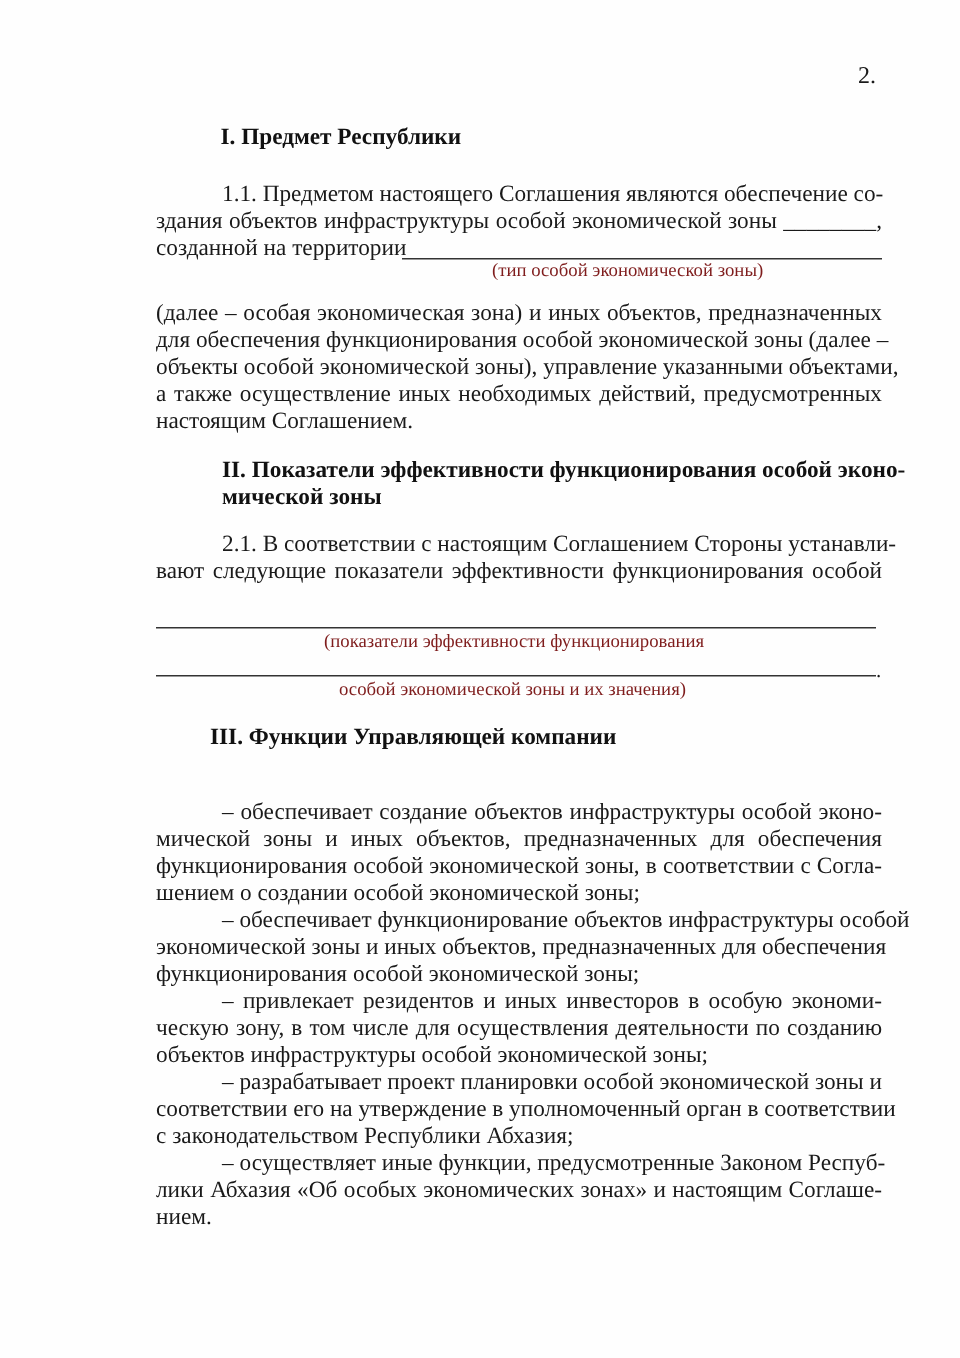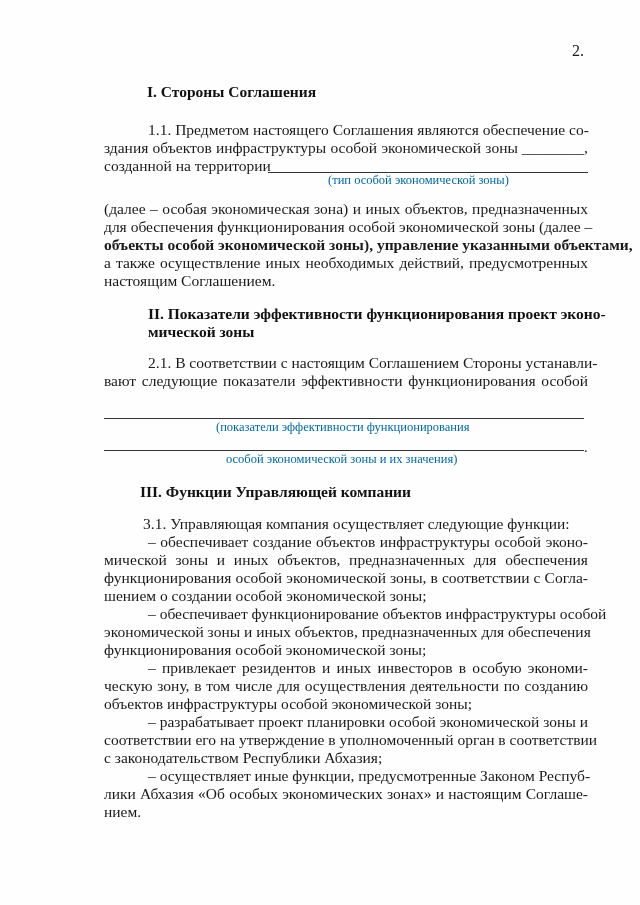--- a/index.html
+++ b/index.html
@@ -6,59 +6,58 @@
     body { width: 640px; height: 905px; position: relative; overflow: hidden;
            font-family: "Liberation Serif", "DejaVu Serif", serif; color: #1a1a1a; }
     .page { position: absolute; left: 0; top: 0; width: 640px; height: 905px; background: #fefefe; }
     .abs { position: absolute; white-space: nowrap; }
     .pn { left: 572px; top: 42px; font-size: 16px; }
     .h { font-weight: bold; font-size: 15.5px; color: #111; }
     .line { position: absolute; left: 104px; width: 484px; font-size: 15.5px; line-height: 18px;
             text-align: justify; text-align-last: justify; white-space: nowrap; }
     .line.last { text-align-last: left; }
     .ind { left: 148px; width: 440px; }
-    .cap { font-size: 12.5px; color: #0369a1; }
+    .cap { font-size: 12.5px; color: #7f1d1d; }
     .rule { position: absolute; height: 0; border-top: 1px solid #333; }
   </style>
 </head>
 <body>
 
 <div class="page">
 
   <div class="abs pn">2.</div>
 
-  <div class="abs h" style="left:147px; top:83px;">I. Стороны Соглашения</div>
+  <div class="abs h" style="left:147px; top:83px;">I. Предмет Республики</div>
 
   <div class="line ind" style="top:121px;">1.1. Предметом настоящего Соглашения являются обеспечение со-</div>
   <div class="line" style="top:139px;">здания объектов инфраструктуры особой экономической зоны ________,</div>
   <div class="line last" style="top:157px;">созданной на территории</div>
   <div class="rule" style="left:268px; width:320px; top:172px;"></div>
   <div class="abs cap" style="left:328px; top:173px;">(тип особой экономической зоны)</div>
 
   <div class="line" style="top:200px;">(далее – особая экономическая зона) и иных объектов, предназначенных</div>
   <div class="line" style="top:218px;">для обеспечения функционирования особой экономической зоны (далее –</div>
-  <div class="line" style="top:236px;font-weight:bold;">объекты особой экономической зоны), управление указанными объектами,</div>
+  <div class="line" style="top:236px;">объекты особой экономической зоны), управление указанными объектами,</div>
   <div class="line" style="top:254px;">а также осуществление иных необходимых действий, предусмотренных</div>
   <div class="line last" style="top:272px;">настоящим Соглашением.</div>
 
-  <div class="line h ind" style="top:305px;">II. Показатели эффективности функционирования проект эконо-</div>
+  <div class="line h ind" style="top:305px;">II. Показатели эффективности функционирования особой эконо-</div>
   <div class="line h ind last" style="top:323px;">мической зоны</div>
 
   <div class="line ind" style="top:354px;">2.1. В соответствии с настоящим Соглашением Стороны устанавли-</div>
   <div class="line" style="top:372px;">вают следующие показатели эффективности функционирования особой</div>
 
   <div class="rule" style="left:104px; width:480px; top:418px;"></div>
   <div class="abs cap" style="left:216px; top:420px;text-align:right;">(показатели эффективности функционирования</div>
   <div class="rule" style="left:104px; width:480px; top:450px;"></div>
   <div class="abs" style="left:584px; top:440px; font-size:14px;">.</div>
   <div class="abs cap" style="left:226px; top:452px;">особой экономической зоны и их значения)</div>
 
   <div class="abs h" style="left:140px; top:483px;">III. Функции Управляющей компании</div>
 
-  <div class="abs" style="left:143px; top:515px; font-size:15.5px;">3.1. Управляющая компания осуществляет следующие функции:</div>
 
   <div class="line ind" style="top:533px;">– обеспечивает создание объектов инфраструктуры особой эконо-</div>
   <div class="line" style="top:551px;">мической зоны и иных объектов, предназначенных для обеспечения</div>
   <div class="line" style="top:569px;">функционирования особой экономической зоны, в соответствии с Согла-</div>
   <div class="line last" style="top:587px;">шением о создании особой экономической зоны;</div>
 
   <div class="line ind" style="top:605px;">– обеспечивает функционирование объектов инфраструктуры особой</div>
   <div class="line" style="top:623px;">экономической зоны и иных объектов, предназначенных для обеспечения</div>
   <div class="line last" style="top:641px;">функционирования особой экономической зоны;</div>
 

